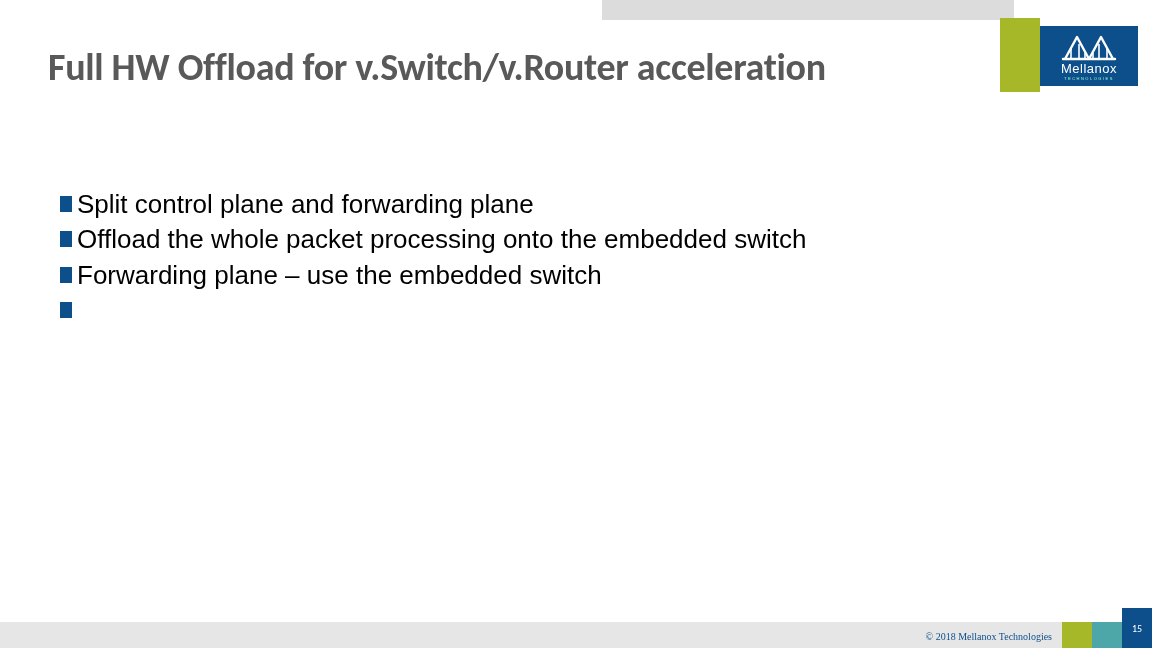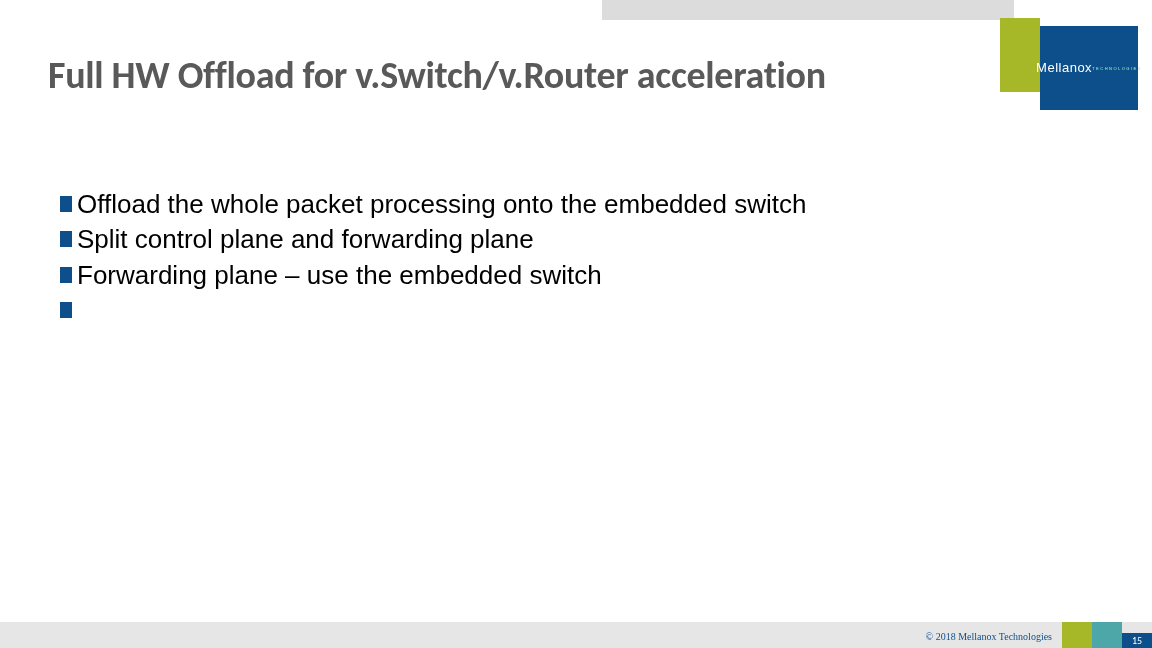--- a/index.html
+++ b/index.html
@@ -1,32 +1,32 @@
 <!DOCTYPE html>
 <html><head>
   <meta charset="utf-8">
   <style>
     * { margin: 0; padding: 0; box-sizing: border-box; }
     html, body { width: 1152px; height: 648px; font-family: Calibri, "Segoe UI", Arial, sans-serif; background: #fff; overflow: hidden; position: relative; }
     .top-bar-gray { position: absolute; top: 0; right: 138px; width: 412px; height: 20px; background: #dcdcdc; }
     .top-bar-olive { position: absolute; top: 18px; right: 112px; width: 40px; height: 74px; background: #a6b727; z-index: 2; }
     .top-bar-teal  { position: absolute; top: 56px; right: 112px; width: 40px; height: 36px; background: #4da7a8; z-index: 1; }
-    .logo-box { position: absolute; top: 26px; right: 14px; width: 98px; height: 84px; background: #0d4f8b; display: flex; flex-direction: row; align-items: center; justify-content: center; z-index: 3; }
+    .logo-box { position: absolute; top: 26px; right: 14px; width: 98px; height: 60px; background: #0d4f8b; display: flex; flex-direction: column; align-items: center; justify-content: center; z-index: 3; }
     .logo-svg { width: 56px; height: 32px; }
     .logo-text { font-family: Arial, sans-serif; color: #fff; font-size: 13px; font-weight: 400; letter-spacing: 0.5px; margin-top: -2px; }
     .logo-sub  { font-family: Arial, sans-serif; color: #9fc; font-size: 4px; letter-spacing: 1.5px; margin-top: 0px; }
-    .title { position: absolute; top: 52px; left: 48px; font-size: 38px; font-weight: 700; color: #595959; letter-spacing: -0.3px; }
+    .title { position: absolute; top: 44px; left: 48px; font-size: 38px; font-weight: 700; color: #595959; letter-spacing: -0.3px; }
     .content { position: absolute; top: 188px; left: 60px; right: 40px; }
     .bullet-item { display: flex; align-items: flex-start; margin-bottom: 2px; line-height: 1.28; }
     .bullet-mark { flex: 0 0 auto; width: 12px; height: 16px; margin-top: 8px; margin-right: 5px; background: #0d4f8b; }
     .bullet-text { font-family: Arial, Helvetica, sans-serif; font-size: 26px; color: #000; }
     .footer-gray  { position: absolute; bottom: 0; left: 0; right: 0; height: 26px; background: #e6e6e6; }
     .footer-olive { position: absolute; bottom: 0; right: 60px; width: 30px; height: 26px; background: #a6b727; }
     .footer-teal  { position: absolute; bottom: 0; right: 30px; width: 30px; height: 26px; background: #4da7a8; }
-    .footer-blue  { position: absolute; bottom: 0; right: 0;  width: 30px; height: 15px; background: #0d4f8b; display: flex; align-items: center; justify-content: center; }
+    .footer-blue  { position: absolute; bottom: 0; right: 0;  width: 30px; height: 40px; background: #0d4f8b; display: flex; align-items: center; justify-content: center; }
     .page-num { color: #fff; font-size: 10px; font-family: Calibri, Arial, sans-serif; }
     .copyright { position: absolute; bottom: 6px; right: 100px; font-size: 10px; color: #0d4f8b; font-family: Liberation Serif, serif; }
   </style>
 </head>
 <body>
 
 <div class="top-bar-gray"></div>
 <div class="top-bar-olive"></div>
 <div class="top-bar-teal"></div>
 
@@ -37,25 +37,25 @@
   </svg>
   <div class="logo-text">Mellanox</div>
   <div class="logo-sub">TECHNOLOGIES</div>
 </div>
 
 <h1 class="title">Full HW Offload  for v.Switch/v.Router acceleration</h1>
 
 <div class="content">
   <div class="bullet-item">
     <span class="bullet-mark"></span>
-    <span class="bullet-text">Offload the whole packet processing onto the embedded switch</span>
+    <span class="bullet-text">Split control plane and forwarding plane</span>
   </div>
   <div class="bullet-item">
     <span class="bullet-mark"></span>
-    <span class="bullet-text">Split control plane and forwarding plane</span>
+    <span class="bullet-text">Offload the whole packet processing onto the embedded switch</span>
   </div>
   <div class="bullet-item">
     <span class="bullet-mark"></span>
     <span class="bullet-text">Forwarding plane – use the embedded switch</span>
   </div>
   <div class="bullet-item">
     <span class="bullet-mark"></span>
   </div>
 </div>
 

